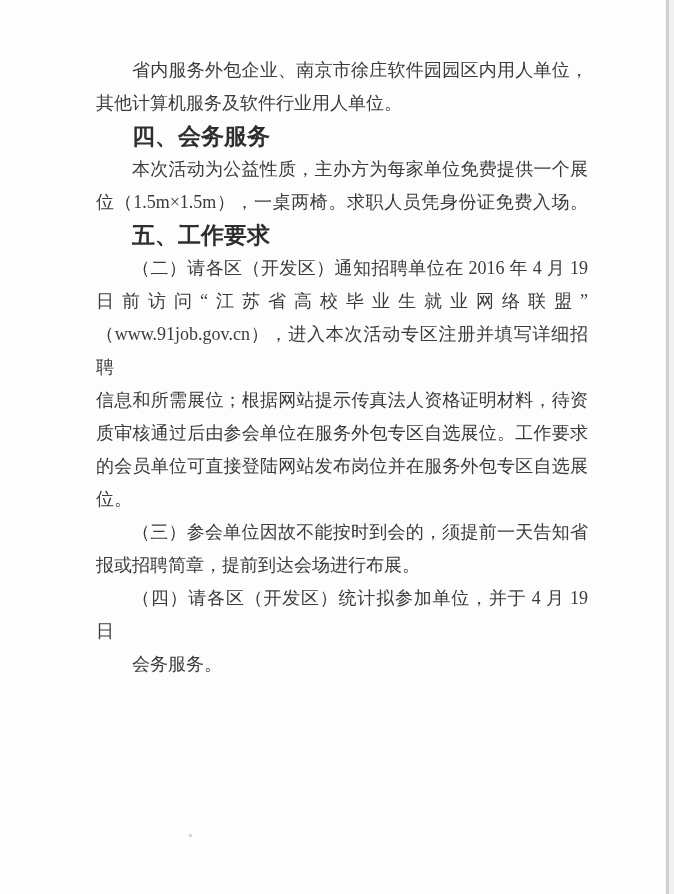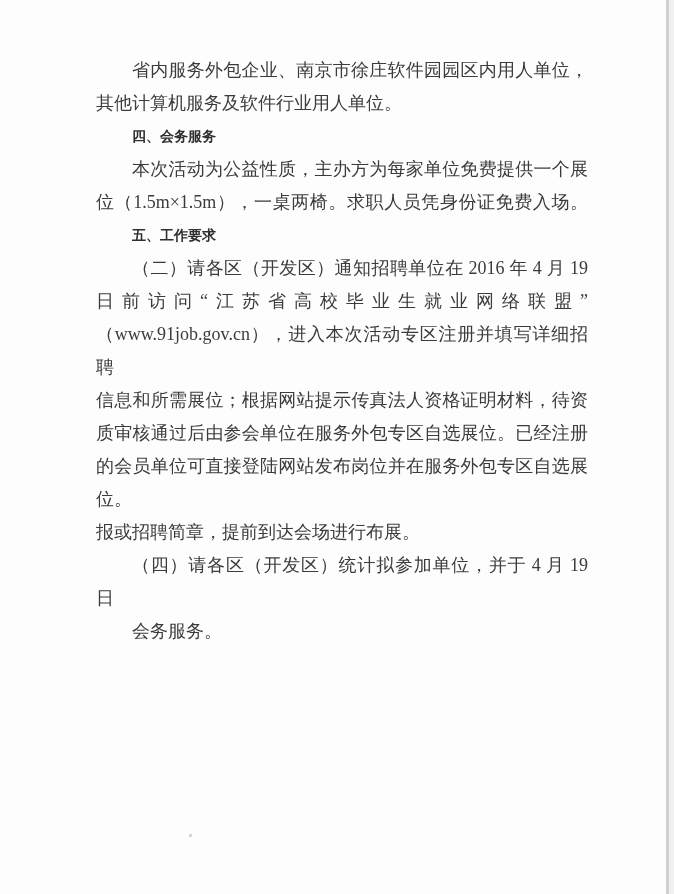--- a/index.html
+++ b/index.html
@@ -60,42 +60,43 @@
     text-align: justify;
     text-align-last: justify;
   }
   .indent {
     text-indent: 36px;
   }
   .heading {
     font-family: "Liberation Sans", "DejaVu Sans", sans-serif;
     font-weight: bold;
     color: #2e2e2e;
-    font-size: 14px;
+    font-size: 23px;
   }
 </style>
 </head>
 <body>
 
 <div class="page">
 
   <div class="text-block">
     <div class="line jfull indent">省内服务外包企业、南京市徐庄软件园园区内用人单位，</div>
     <div class="line">其他计算机服务及软件行业用人单位。</div>
     <div class="line heading indent">四、会务服务</div>
     <div class="line jfull indent">本次活动为公益性质，主办方为每家单位免费提供一个展</div>
     <div class="line jfull">位（1.5m×1.5m），一桌两椅。求职人员凭身份证免费入场。</div>
     <div class="line heading indent">五、工作要求</div>
     <div class="line jfull indent">（二）请各区（开发区）通知招聘单位在 2016 年 4 月 19</div>
     <div class="line jfull">日前访问“江苏省高校毕业生就业网络联盟”</div>
     <div class="line jfull">（www.91job.gov.cn），进入本次活动专区注册并填写详细招聘</div>
     <div class="line jfull">信息和所需展位；根据网站提示传真法人资格证明材料，待资</div>
-    <div class="line jfull">质审核通过后由参会单位在服务外包专区自选展位。已经注册</div>
+    <div class="line jfull">质审核通过后由参会单位在服务外包专区自选展位。工作要求</div>
     <div class="line jfull">的会员单位可直接登陆网站发布岗位并在服务外包专区自选展</div>
     <div class="line">位。</div>
+    <div class="line jfull indent">（三）参会单位因故不能按时到会的，须提前一天告知省</div>
     <div class="line">报或招聘简章，提前到达会场进行布展。</div>
     <div class="line jfull indent">（四）请各区（开发区）统计拟参加单位，并于 4 月 19 日</div>
     <div class="line indent">会务服务。</div>
   </div>
 
   <div class="edge-line"></div>
   <div class="edge-margin"></div>
   <div class="speck"></div>
 
 </div>

